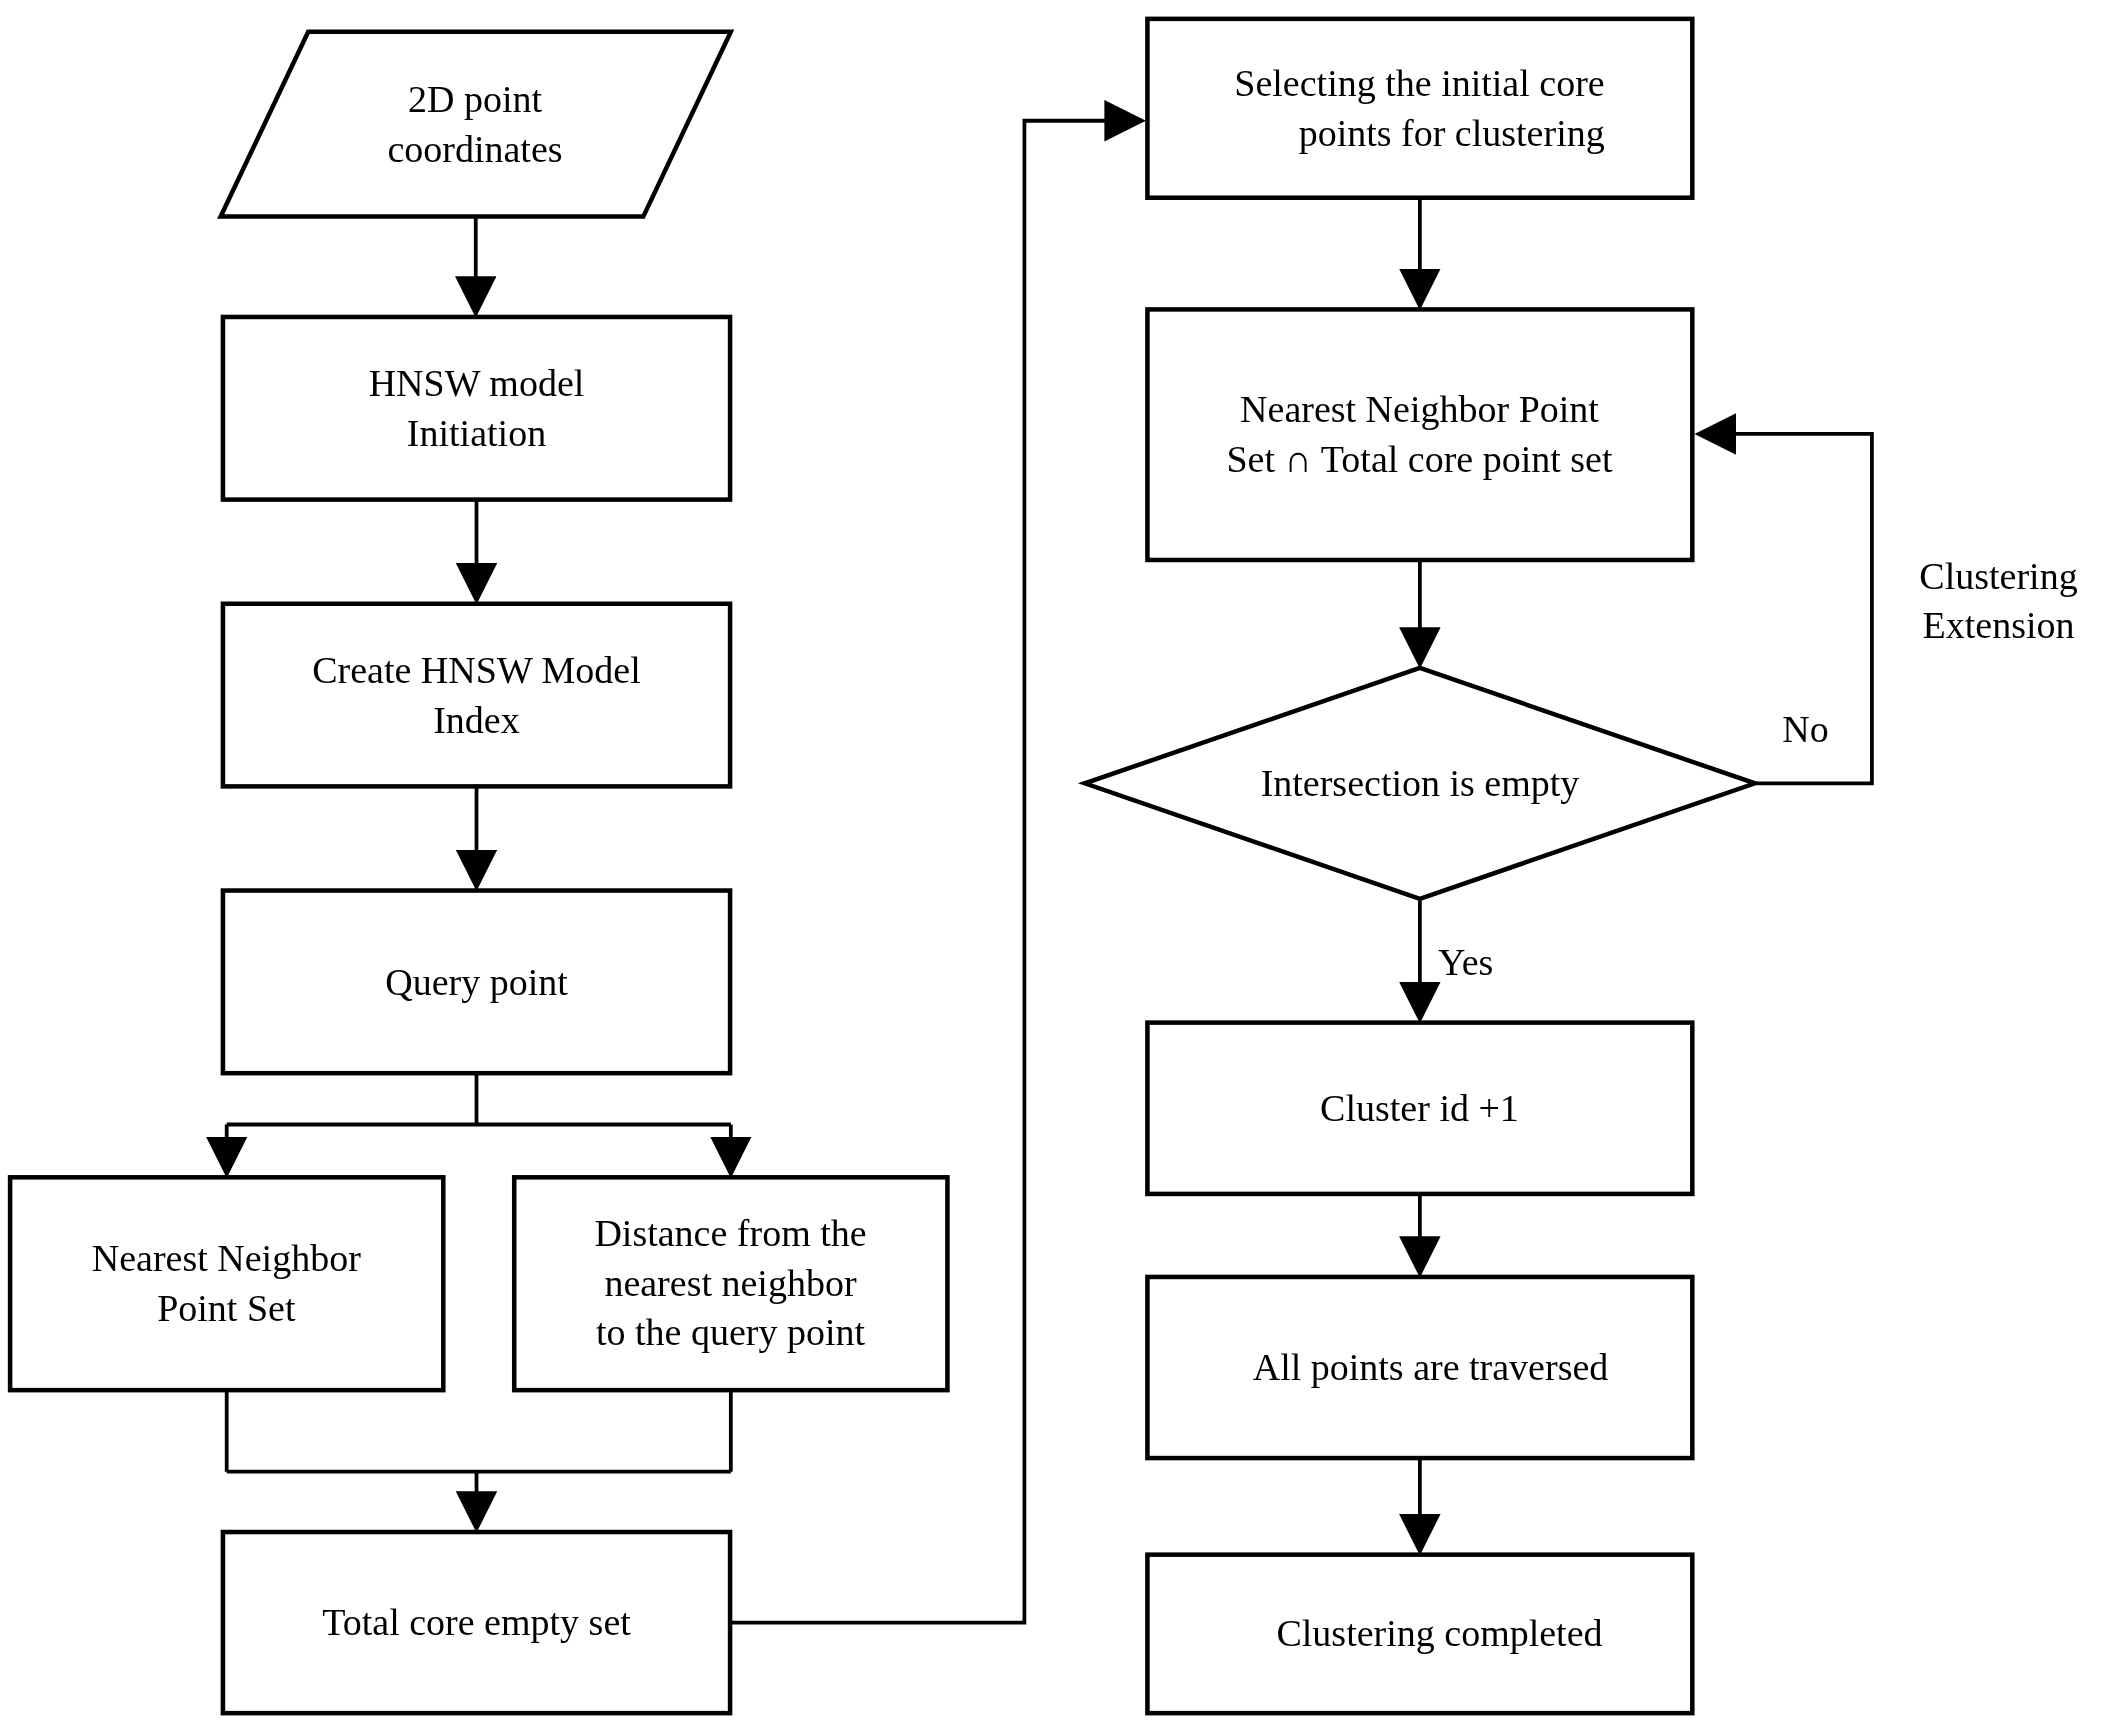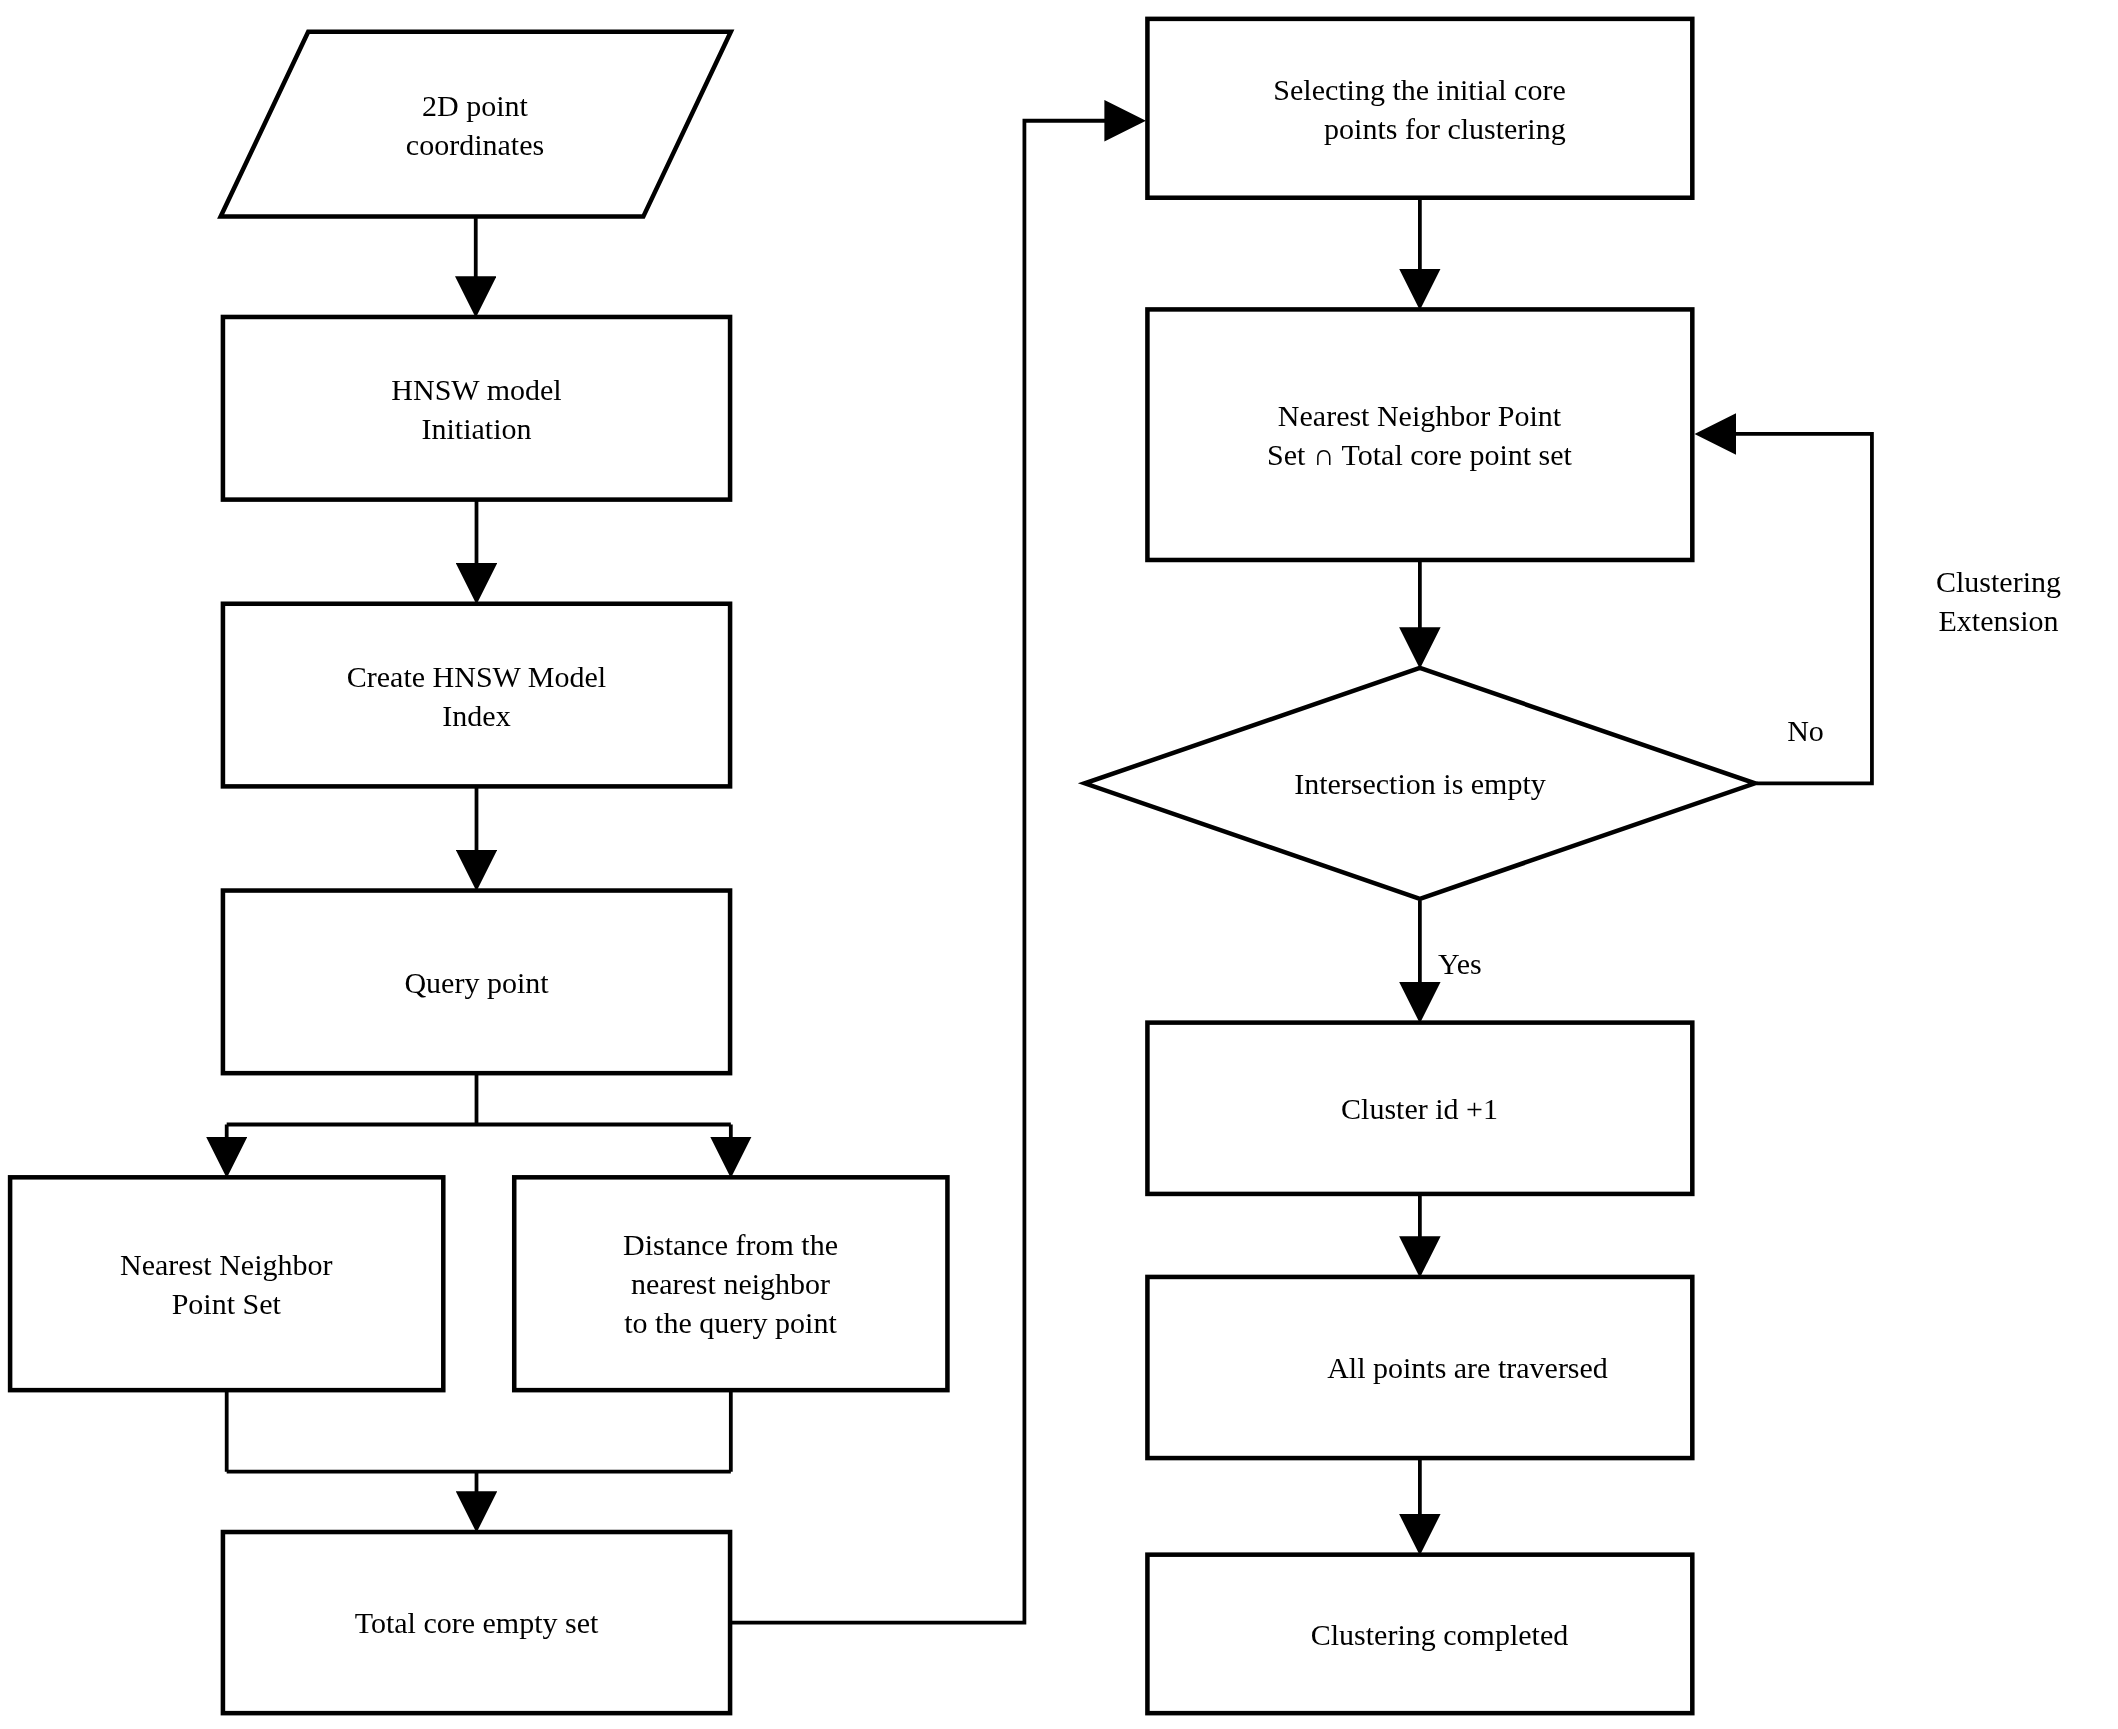--- a/index.html
+++ b/index.html
@@ -12,21 +12,21 @@
     color: #000000;
   }
   .canvas svg { position: absolute; left: 0; top: 0; width: 2119px; height: 1729px; }
   .lbl {
     position: absolute;
     display: flex;
     align-items: center;
     justify-content: center;
     text-align: center;
     white-space: pre-line;
-    font-size: 30px;
+    font-size: 38px;
     line-height: 1.3;
     color: #000000;
     pointer-events: none;
   }
   .lbl-left { justify-content: flex-start; text-align: left; }
   svg .shape { fill: #ffffff; stroke: #000000; stroke-width: 6; }
   svg .edge  { fill: none;    stroke: #000000; stroke-width: 5; }
 </style>
 </head>
 <body>
@@ -83,21 +83,21 @@
   <div class="lbl" style="left:514px; top:1177px; width:433px; height:213px;">Distance from the
 nearest neighbor
 to the query point</div>
   <div class="lbl" style="left:223px; top:1532px; width:507px; height:181px;">Total core empty set</div>
   <div class="lbl" style="left:1147px; top:19px; width:545px; height:179px;text-align:right;">Selecting the initial core
 points for clustering</div>
   <div class="lbl" style="left:1147px; top:309px; width:545px; height:251px;">Nearest Neighbor Point
 Set ∩ Total core point set</div>
   <div class="lbl" style="left:1085px; top:668px; width:670px; height:231px;">Intersection is empty</div>
   <div class="lbl" style="left:1147px; top:1023px; width:545px; height:171px;">Cluster id +1</div>
-  <div class="lbl" style="left:1147px; top:1277px; width:545px; height:181px;padding-left:48px;">All points are traversed</div>
+  <div class="lbl" style="left:1110px; top:1277px; width:545px; height:181px;padding-left:48px;">All points are traversed</div>
   <div class="lbl" style="left:1147px; top:1555px; width:545px; height:158px;padding-left:20px;">Clustering completed</div>
 
   <div class="lbl lbl-left" style="left:1438px; top:927px; width:121px; height:72px;">Yes</div>
   <div class="lbl" style="left:1760px; top:694px; width:91px; height:72px;">No</div>
   <div class="lbl" style="left:1878px; top:537px; width:241px; height:128px;">Clustering
 Extension</div>
 
 </div>
 
 

